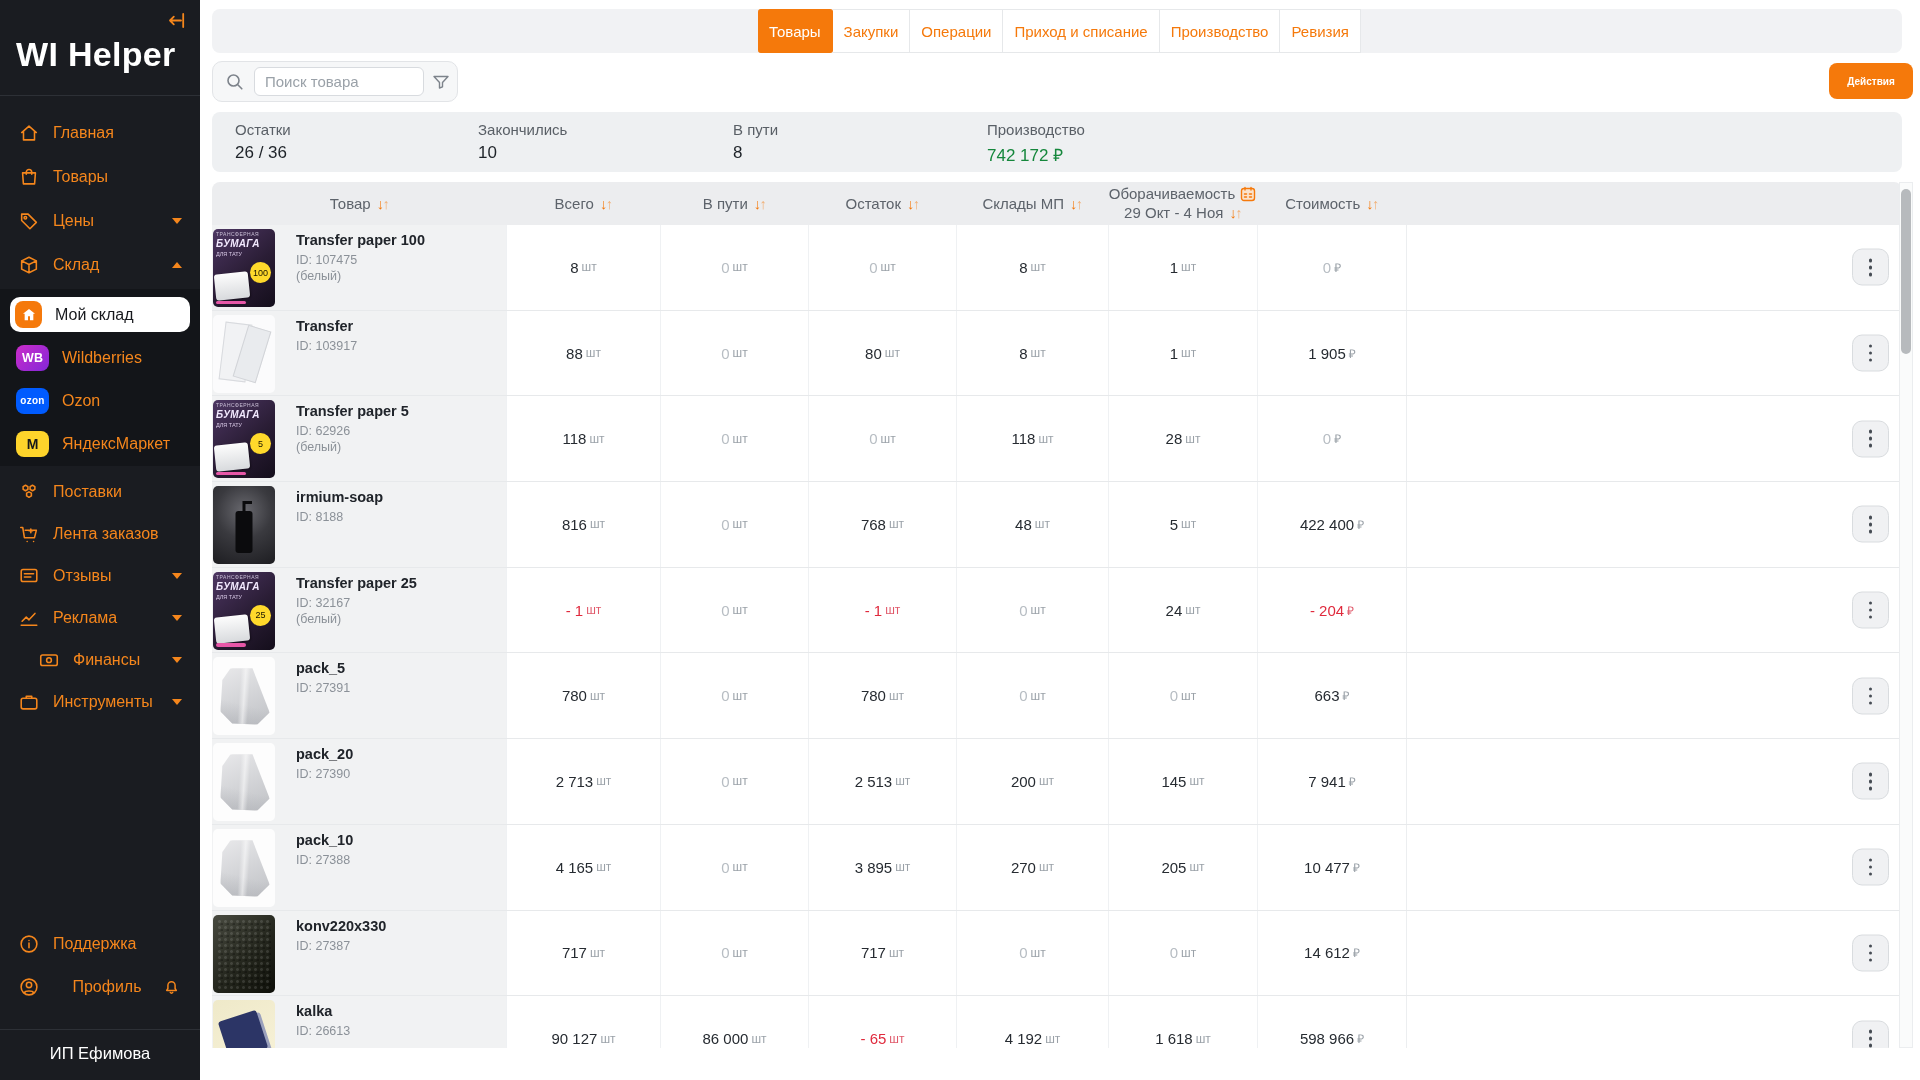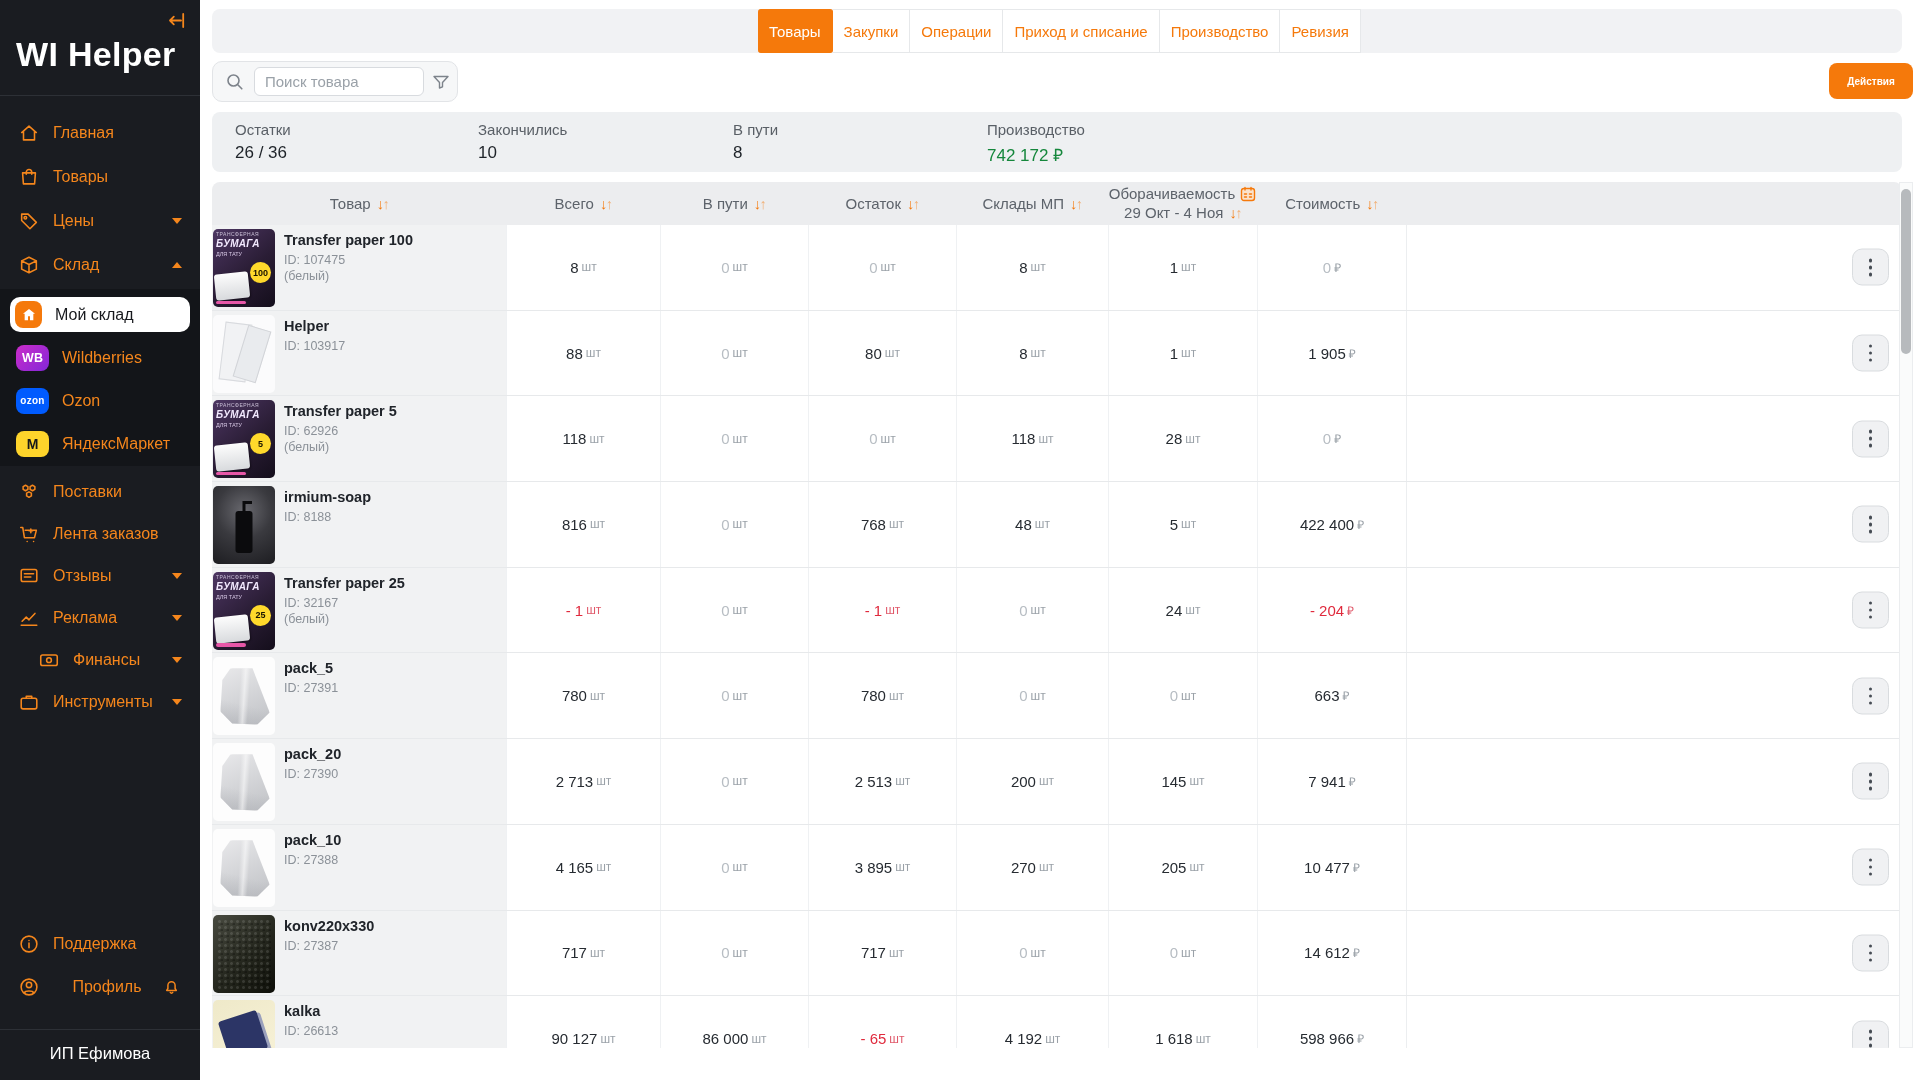--- a/index.html
+++ b/index.html
@@ -48,41 +48,41 @@
 .thead{height:43px;background:#ecedef;display:flex;align-items:center}
 .th{display:flex;align-items:center;justify-content:center;color:#5d636b;font-size:15px;text-align:center}
 .th2{flex-direction:column;justify-content:center;line-height:1.25}
 .th2 .l1,.th2 .l2{display:flex;align-items:center;justify-content:center}
 .sort{color:#f5790b;font-size:14.5px;margin-left:6px;letter-spacing:-1.5px;font-weight:400}
 .sort .u{opacity:.55}
 .cal{margin-left:5px;display:flex}
 .row{height:85.7px;display:flex;border-bottom:1px solid #e7e9eb;background:#fff}
 .cell{display:flex;align-items:center;justify-content:center;border-left:1px solid #eff1f3}
 .pcell{width:294px;background:#f1f2f3;display:flex;align-items:flex-start;border-left:none;justify-content:flex-start}
-.thumb{width:62px;height:78px;margin:4px 0 0 1px;border-radius:5px;overflow:hidden;position:relative;flex:none}
+.thumb{width:62px;height:78px;margin:4px 12px 0 1px;border-radius:5px;overflow:hidden;position:relative;flex:none}
 .pinfo{padding:7px 0 0 9px}
 .pname{font-size:14.5px;font-weight:600;color:#20242a;margin-bottom:5px}
 .pid,.pvar{font-size:12.5px;color:#8b9198;margin-bottom:2px}
 .num{font-size:15px;color:#262b31;font-weight:500}
 .suf{font-size:12px;color:#9aa1a8;margin-left:3px}
 .zero .num{color:#b7bdc3;font-weight:400}
 .neg .num{color:#e02a3d}
 .neg .suf{color:#e0596a}
 .acell{flex:1;border-left:1px solid #eceef0;position:relative}
 .dotbtn{position:absolute;right:13px;top:50%;transform:translateY(-50%);width:37px;height:37px;background:#f0f1f3;border:1px solid #d9dcdf;border-radius:10px;display:flex;align-items:center;justify-content:center;flex-direction:column;gap:3.5px;cursor:pointer}
 .dot{width:3.5px;height:3.5px;border-radius:50%;background:#464c54}
 .vscroll{position:absolute;left:1899px;top:182px;width:14px;height:866px;background:#fafbfb;border:1px solid #ebedef}
 .vthumb{position:absolute;left:1px;top:6px;width:10px;height:165px;background:#b7babd;border-radius:5px}
 
 .t-transfer{background:linear-gradient(140deg,#4d3663 0%,#2a1d35 55%,#140e1b 100%)}
 .tp-top{position:absolute;top:2px;left:3px;font-size:5px;color:#c9bfd6;letter-spacing:.5px}
 .tp-name{position:absolute;top:9px;left:3px;font-size:10px;font-weight:800;color:#f3eaff;font-style:italic;letter-spacing:.3px}
 .tp-sub{position:absolute;top:22px;left:3px;font-size:5.5px;color:#d6c7e4}
 .tp-paper{position:absolute;left:2px;bottom:8px;width:34px;height:26px;background:linear-gradient(#fdfdfd,#d8dadd);border-radius:3px;transform:rotate(-6deg);box-shadow:1px 1px 2px rgba(0,0,0,.4)}
-.tp-badge{position:absolute;right:4px;bottom:24px;width:21px;height:21px;border-radius:50%;background:#ffd92b;color:#191400;font-size:9px;font-weight:700;display:flex;align-items:center;justify-content:center}
+.tp-badge{position:absolute;right:4px;bottom:24px;width:21px;height:21px;border-radius:50%;background:#ffd92b;color:#191400;font-size:9px;font-weight:400;display:flex;align-items:center;justify-content:center}
 .tp-pink{position:absolute;left:3px;bottom:3px;width:30px;height:3.5px;background:#e757a8;border-radius:2px}
 .t-envelope{background:#fbfbfc}
 .env1{position:absolute;left:9px;top:8px;width:27px;height:58px;background:#f1f2f4;border:1px solid #d8dade;transform:rotate(7deg)}
 .env2{position:absolute;left:27px;top:12px;width:24px;height:54px;background:#e9ebee;border:1px solid #d2d4d8;transform:rotate(17deg)}
 .t-soap{background:radial-gradient(circle at 50% 32%,#69696f 0%,#3a3a3f 45%,#1d1d21 100%)}
 .bottle{position:absolute;left:50%;top:25px;transform:translateX(-50%);width:17px;height:42px;background:#0b0b0d;border-radius:3px}
 .pump{position:absolute;left:50%;top:15px;transform:translateX(-50%);width:3px;height:11px;background:#0b0b0d}
 .nozzle{position:absolute;left:50%;top:15px;width:8px;height:3px;background:#0b0b0d}
 .t-pack{background:#fdfdfd}
 .packblob{position:absolute;left:5px;top:10px;width:52px;height:60px;background:linear-gradient(160deg,#e9e9eb 0%,#d6d7da 45%,#bfc1c5 100%);clip-path:polygon(30% 0,72% 4%,96% 80%,70% 98%,22% 92%,2% 70%,12% 18%);transform:rotate(-6deg)}
@@ -387,21 +387,21 @@
             </div>
           </div>
         </div>
         <div class="row">
           <div class="cell pcell">
             <div class="thumb t-envelope">
               <div class="env1"></div>
               <div class="env2"></div>
             </div>
             <div class="pinfo">
-              <div class="pname">Helper</div>
+              <div class="pname">Transfer</div>
               <div class="pid">ID: 103917</div>
             </div>
           </div>
           <div class="cell pos" style="width:154px">
             <span class="num">88</span>
             <span class="suf">шт</span>
           </div>
           <div class="cell zero" style="width:148px">
             <span class="num">0</span>
             <span class="suf">шт</span>

